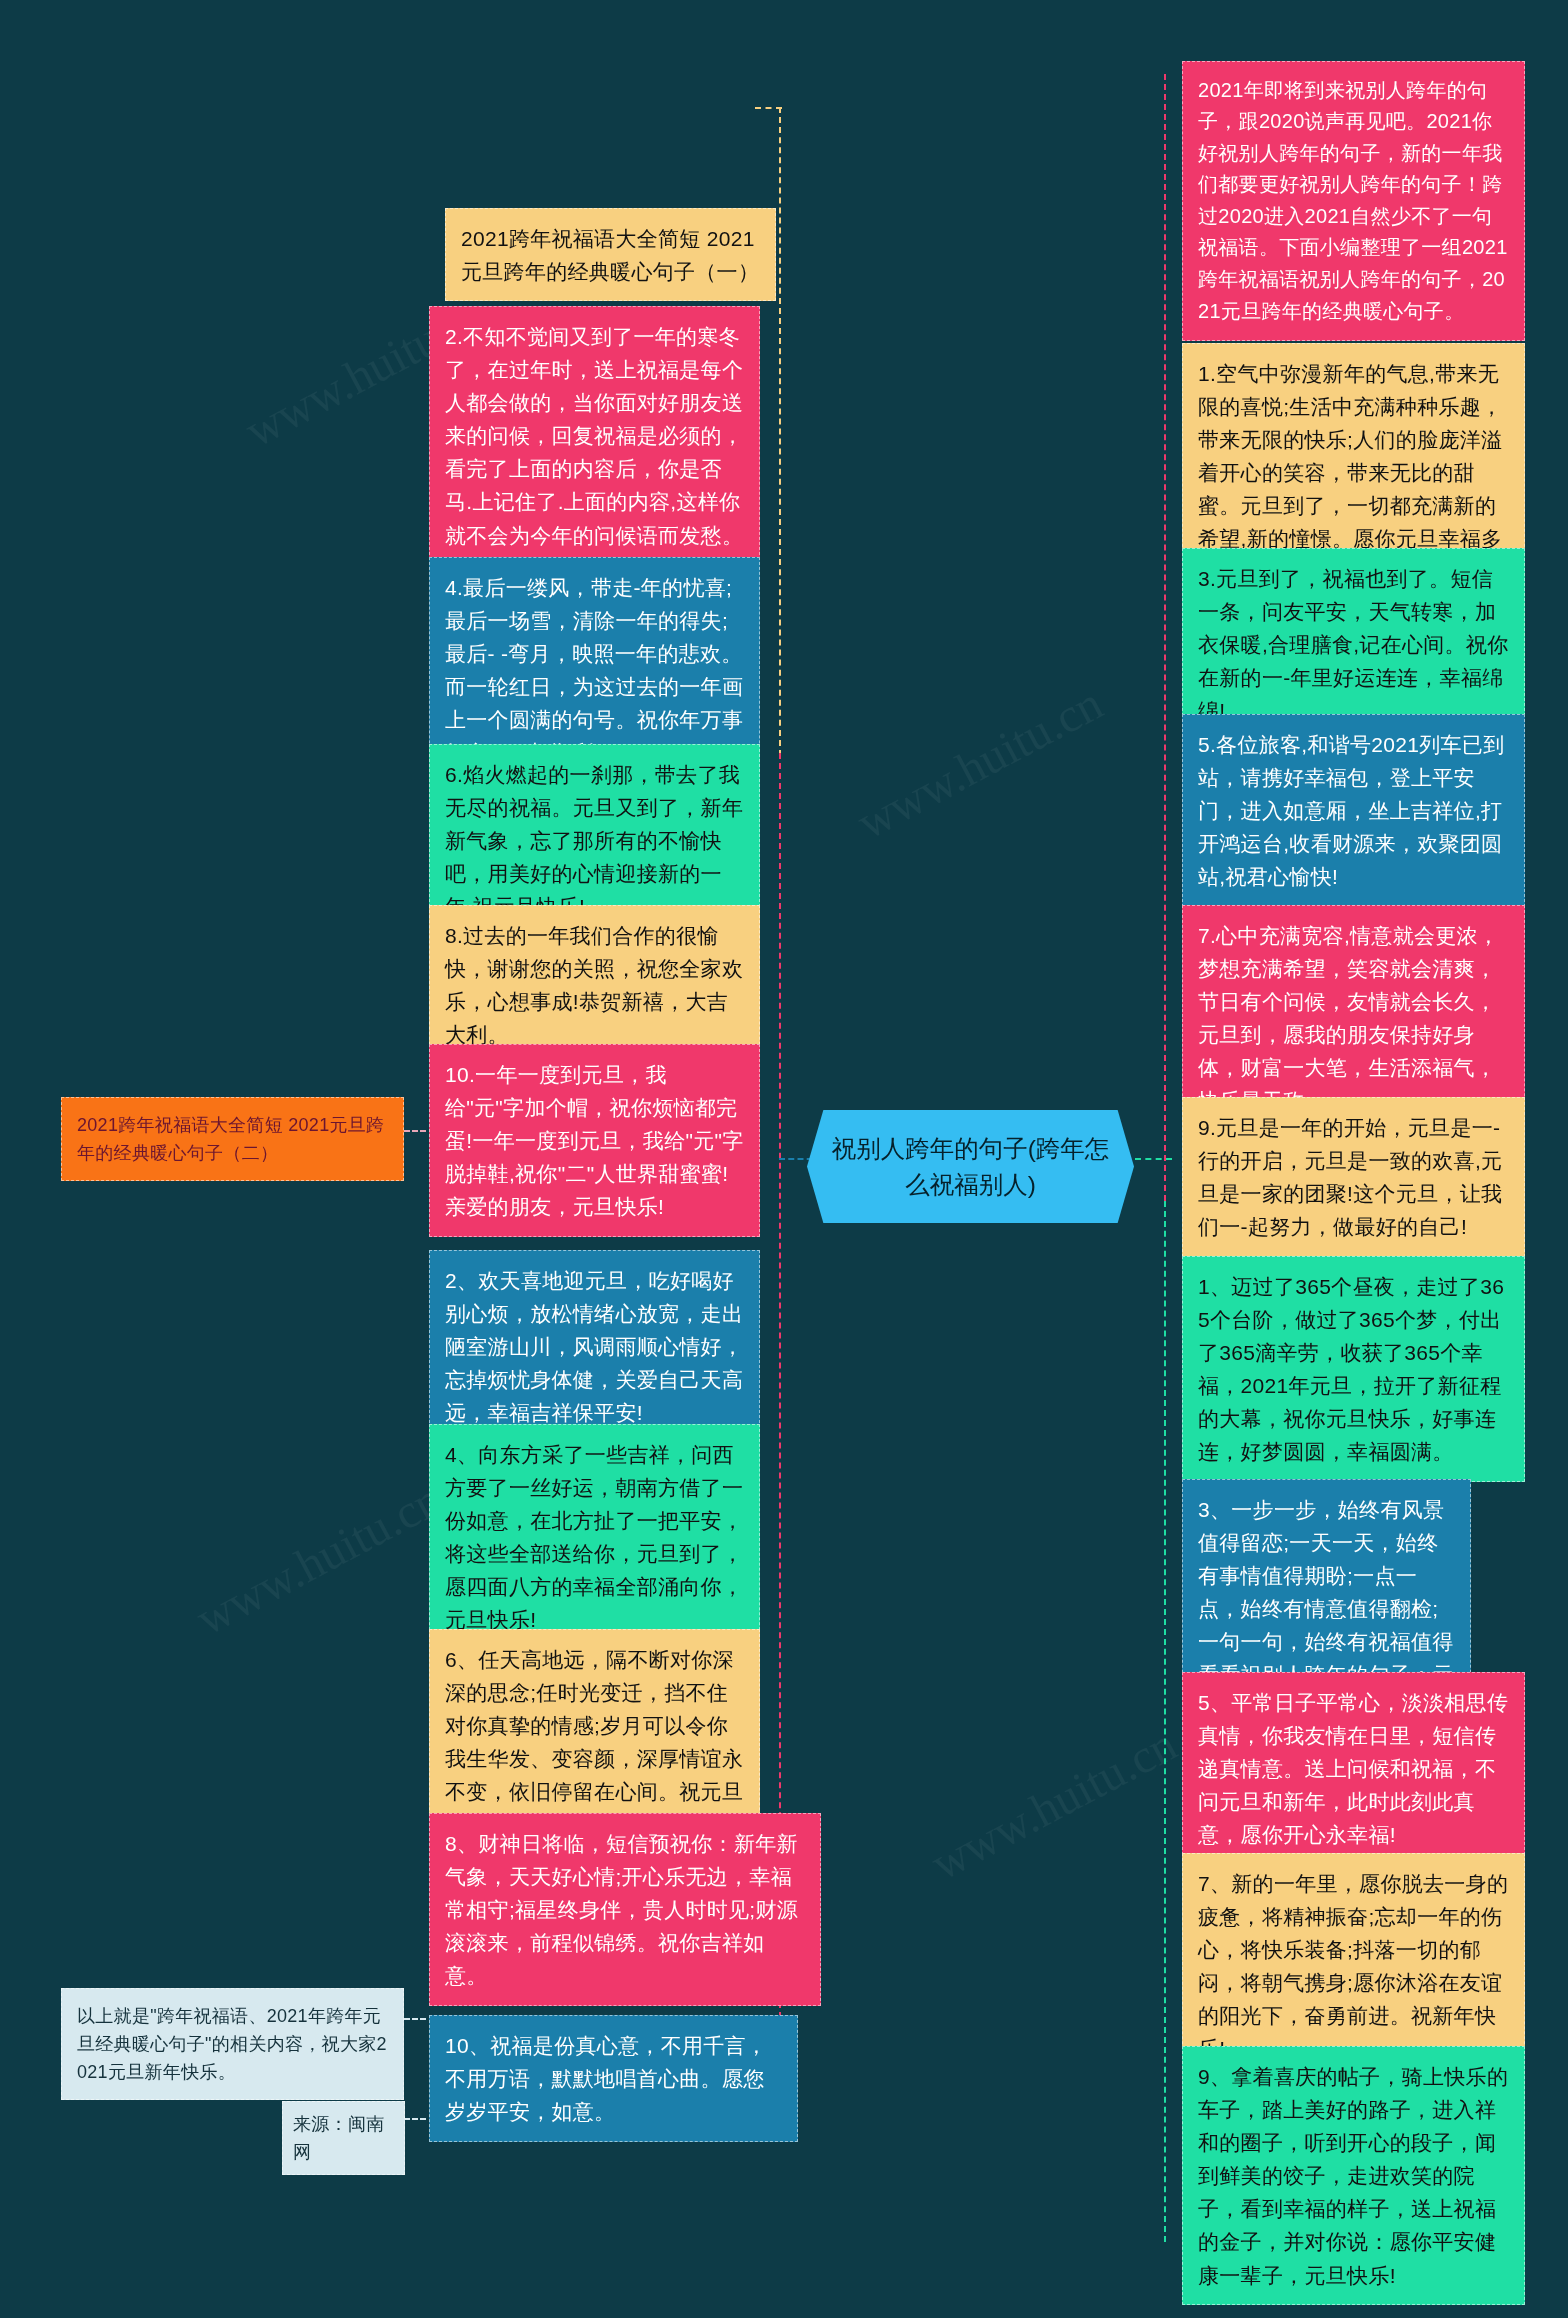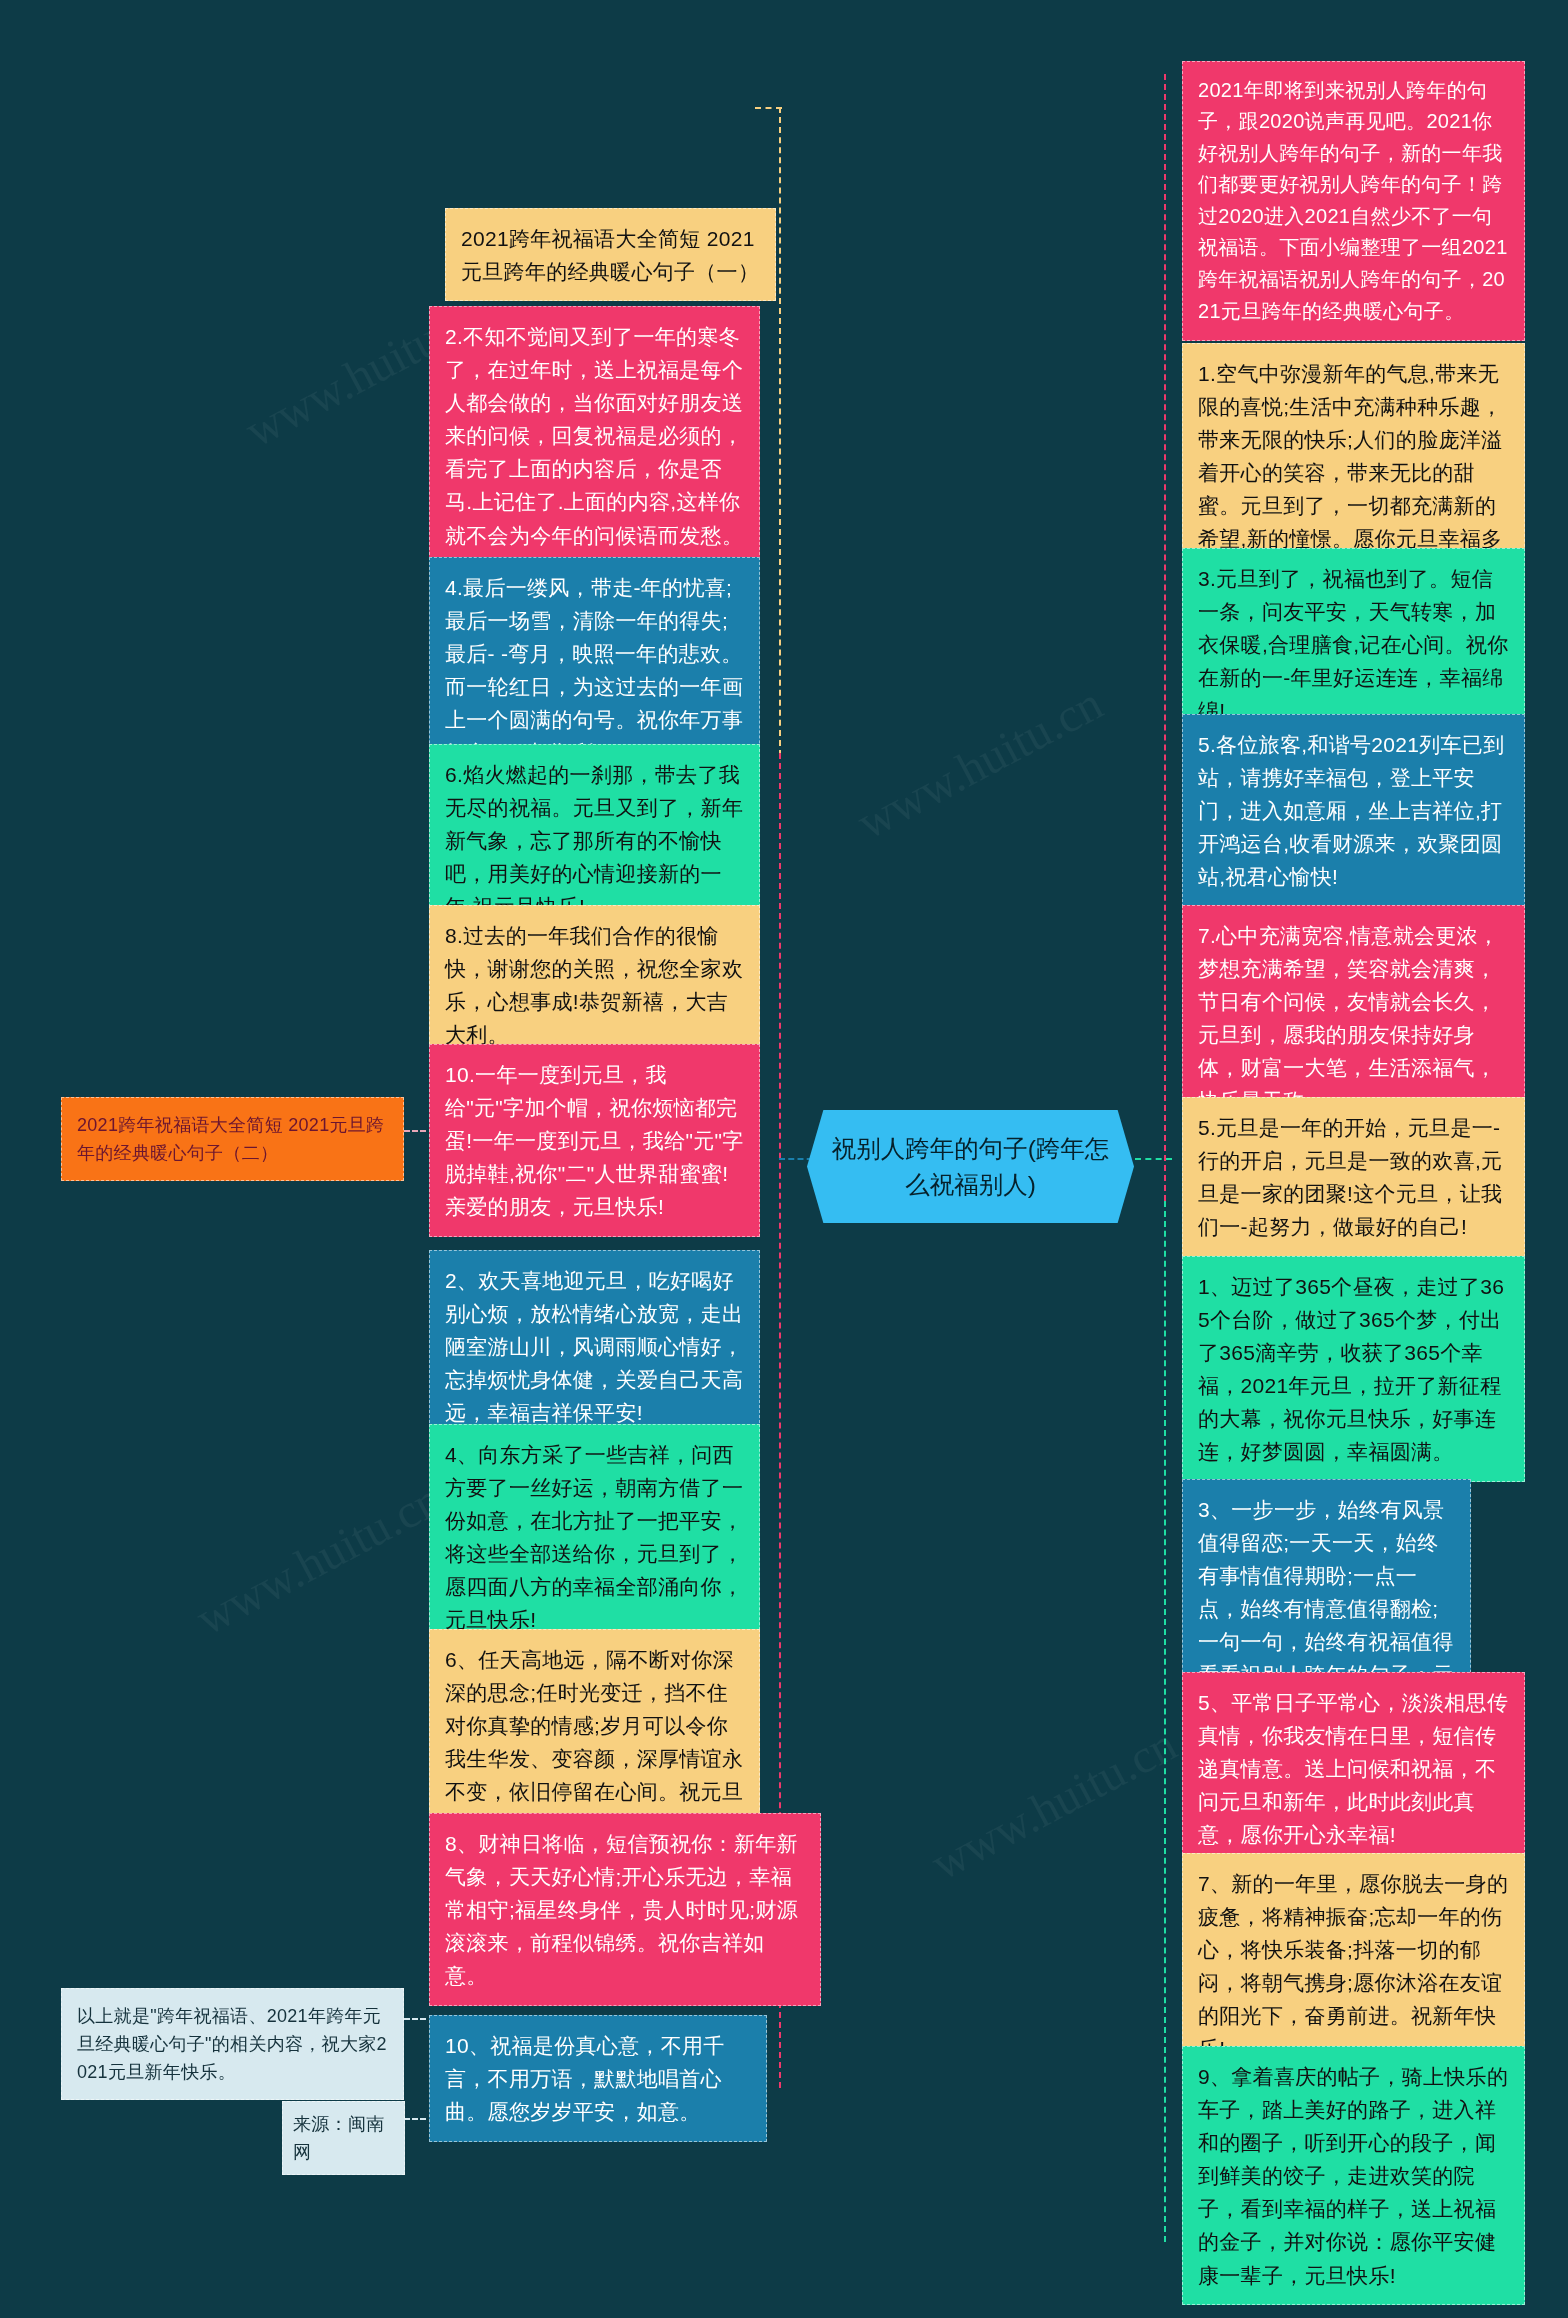--- a/index.html
+++ b/index.html
@@ -99,40 +99,40 @@
   <div class="hline l-white" style="left:404px;top:2118px;width:22px;"></div>
 
   <div id="center-topic" style="left:807px;top:1110px;width:327px;">祝别人跨年的句子(跨年怎么祝福别人)</div>
 
   <div class="node c-pink light" style="left:1182px;top:61px;width:343px;font-size:20px;">2021年即将到来祝别人跨年的句子，跟2020说声再见吧。2021你好祝别人跨年的句子，新的一年我们都要更好祝别人跨年的句子！跨过2020进入2021自然少不了一句祝福语。下面小编整理了一组2021跨年祝福语祝别人跨年的句子，2021元旦跨年的经典暖心句子。</div>
 
   <div class="node c-yellow dark" style="left:1182px;top:343px;width:343px;">1.空气中弥漫新年的气息,带来无限的喜悦;生活中充满种种乐趣，带来无限的快乐;人们的脸庞洋溢着开心的笑容，带来无比的甜蜜。元旦到了，一切都充满新的希望,新的憧憬。愿你元旦幸福多多，快乐多多!</div>
   <div class="node c-green dark" style="left:1182px;top:548px;width:343px;">3.元旦到了，祝福也到了。短信一条，问友平安，天气转寒，加衣保暖,合理膳食,记在心间。祝你在新的一-年里好运连连，幸福绵绵!</div>
   <div class="node c-blue light" style="left:1182px;top:714px;width:343px;">5.各位旅客,和谐号2021列车已到站，请携好幸福包，登上平安门，进入如意厢，坐上吉祥位,打开鸿运台,收看财源来，欢聚团圆站,祝君心愉快!</div>
   <div class="node c-pink light" style="left:1182px;top:905px;width:343px;">7.心中充满宽容,情意就会更浓，梦想充满希望，笑容就会清爽，节日有个问候，友情就会长久，元旦到，愿我的朋友保持好身体，财富一大笔，生活添福气，快乐最无敌。</div>
-  <div class="node c-yellow dark" style="left:1182px;top:1097px;width:343px;">5.元旦是一年的开始，元旦是一-行的开启，元旦是一致的欢喜,元旦是一家的团聚!这个元旦，让我们一-起努力，做最好的自己!</div>
+  <div class="node c-yellow dark" style="left:1182px;top:1097px;width:343px;">9.元旦是一年的开始，元旦是一-行的开启，元旦是一致的欢喜,元旦是一家的团聚!这个元旦，让我们一-起努力，做最好的自己!</div>
 
   <div class="node c-green dark" style="left:1182px;top:1256px;width:343px;">1、迈过了365个昼夜，走过了365个台阶，做过了365个梦，付出了365滴辛劳，收获了365个幸福，2021年元旦，拉开了新征程的大幕，祝你元旦快乐，好事连连，好梦圆圆，幸福圆满。</div>
   <div class="node c-blue light" style="left:1182px;top:1479px;width:289px;">3、一步一步，始终有风景值得留恋;一天一天，始终有事情值得期盼;一点一点，始终有情意值得翻检;一句一句，始终有祝福值得看看祝别人跨年的句子：元旦快乐!</div>
   <div class="node c-pink light" style="left:1182px;top:1672px;width:343px;">5、平常日子平常心，淡淡相思传真情，你我友情在日里，短信传递真情意。送上问候和祝福，不问元旦和新年，此时此刻此真意，愿你开心永幸福!</div>
   <div class="node c-yellow dark" style="left:1182px;top:1853px;width:343px;">7、新的一年里，愿你脱去一身的疲惫，将精神振奋;忘却一年的伤心，将快乐装备;抖落一切的郁闷，将朝气携身;愿你沐浴在友谊的阳光下，奋勇前进。祝新年快乐!</div>
   <div class="node c-green dark" style="left:1182px;top:2046px;width:343px;">9、拿着喜庆的帖子，骑上快乐的车子，踏上美好的路子，进入祥和的圈子，听到开心的段子，闻到鲜美的饺子，走进欢笑的院子，看到幸福的样子，送上祝福的金子，并对你说：愿你平安健康一辈子，元旦快乐!</div>
 
   <div class="node c-yellow dark" style="left:445px;top:208px;width:331px;font-size:21px;">2021跨年祝福语大全简短 2021元旦跨年的经典暖心句子（一）</div>
   <div class="node c-pale" style="left:61px;top:1097px;width:343px;font-size:18px;">2021跨年祝福语大全简短 2021元旦跨年的经典暖心句子（二）</div>
 
   <div class="node c-pink light" style="left:429px;top:306px;width:331px;">2.不知不觉间又到了一年的寒冬了，在过年时，送上祝福是每个人都会做的，当你面对好朋友送来的问候，回复祝福是必须的，看完了上面的内容后，你是否马.上记住了.上面的内容,这样你就不会为今年的问候语而发愁。</div>
   <div class="node c-blue light" style="left:429px;top:557px;width:331px;">4.最后一缕风，带走-年的忧喜;最后一场雪，清除一年的得失;最后- -弯月，映照一年的悲欢。而一轮红日，为这过去的一年画上一个圆满的句号。祝你年万事如意，一切顺利!</div>
   <div class="node c-green dark" style="left:429px;top:744px;width:331px;">6.焰火燃起的一刹那，带去了我无尽的祝福。元旦又到了，新年新气象，忘了那所有的不愉快吧，用美好的心情迎接新的一年,祝元旦快乐!</div>
   <div class="node c-yellow dark" style="left:429px;top:905px;width:331px;">8.过去的一年我们合作的很愉快，谢谢您的关照，祝您全家欢乐，心想事成!恭贺新禧，大吉大利。</div>
   <div class="node c-pink light" style="left:429px;top:1044px;width:331px;">10.一年一度到元旦，我给"元"字加个帽，祝你烦恼都完蛋!一年一度到元旦，我给"元"字脱掉鞋,祝你"二"人世界甜蜜蜜!亲爱的朋友，元旦快乐!</div>
 
   <div class="node c-blue light" style="left:429px;top:1250px;width:331px;">2、欢天喜地迎元旦，吃好喝好别心烦，放松情绪心放宽，走出陋室游山川，风调雨顺心情好，忘掉烦忧身体健，关爱自己天高远，幸福吉祥保平安!</div>
   <div class="node c-green dark" style="left:429px;top:1424px;width:331px;">4、向东方采了一些吉祥，问西方要了一丝好运，朝南方借了一份如意，在北方扯了一把平安，将这些全部送给你，元旦到了，愿四面八方的幸福全部涌向你，元旦快乐!</div>
   <div class="node c-yellow dark" style="left:429px;top:1629px;width:331px;">6、任天高地远，隔不断对你深深的思念;任时光变迁，挡不住对你真挚的情感;岁月可以令你我生华发、变容颜，深厚情谊永不变，依旧停留在心间。祝元旦快乐!</div>
   <div class="node c-pink light" style="left:429px;top:1813px;width:392px;">8、财神日将临，短信预祝你：新年新气象，天天好心情;开心乐无边，幸福常相守;福星终身伴，贵人时时见;财源滚滚来，前程似锦绣。祝你吉祥如意。</div>
-  <div class="node c-blue light" style="left:429px;top:2015px;width:338px;">10、祝福是份真心意，不用千言，不用万语，默默地唱首心曲。愿您岁岁平安，如意。</div>
+  <div class="node c-blue light" style="left:429px;top:2015px;width:369px;">10、祝福是份真心意，不用千言，不用万语，默默地唱首心曲。愿您岁岁平安，如意。</div>
 
   <div class="node c-white" style="left:61px;top:1988px;width:343px;font-size:18px;">以上就是"跨年祝福语、2021年跨年元旦经典暖心句子"的相关内容，祝大家2021元旦新年快乐。</div>
   <div class="node c-white" style="left:282px;top:2101px;width:123px;font-size:18px;padding:8.6px 11px;">来源：闽南网</div>
 
 </div>
 
 
 </body></html>

